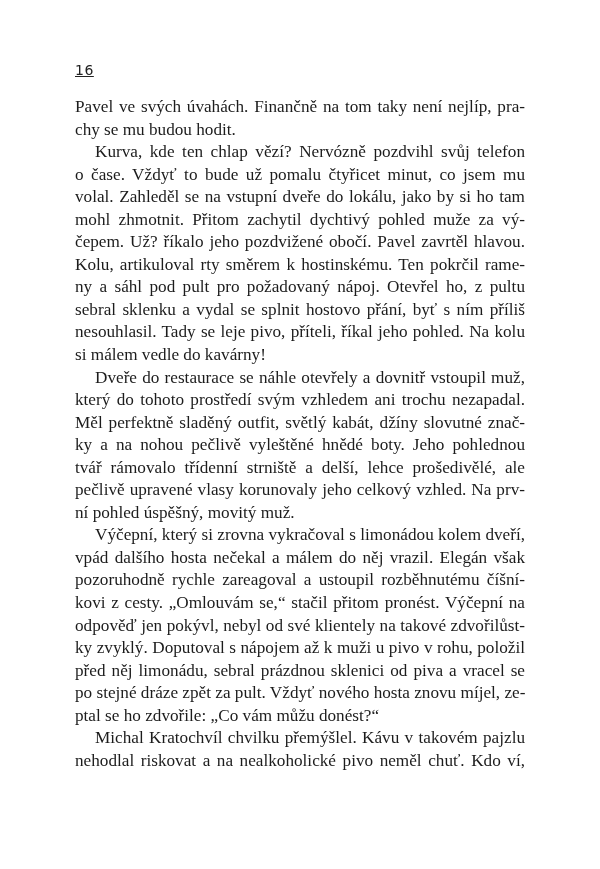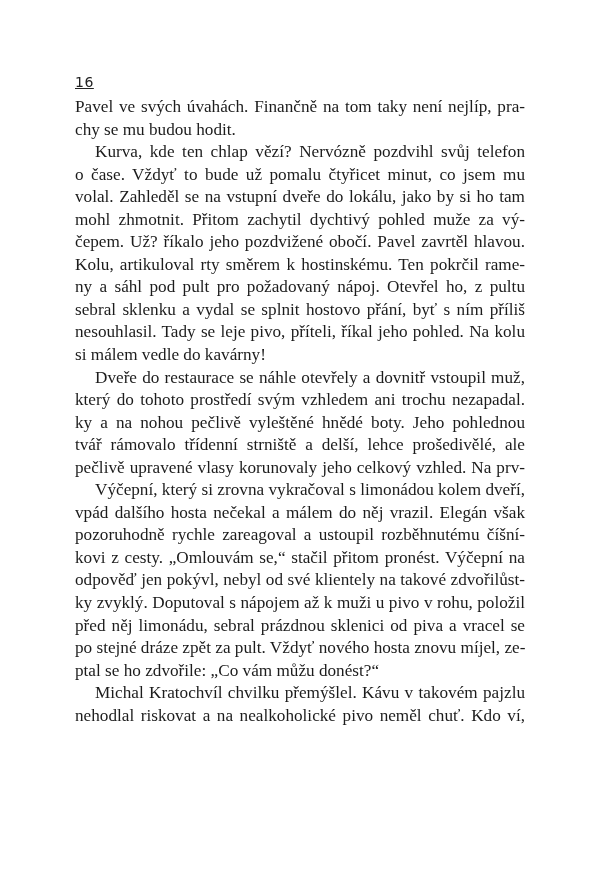--- a/index.html
+++ b/index.html
@@ -11,21 +11,21 @@
       width: 600px;
       height: 869px;
       position: relative;
       overflow: hidden;
       font-family: "Liberation Serif", "DejaVu Serif", serif;
       color: #1c1c1c;
     }
     .page-number {
       position: absolute;
       left: 75px;
-      top: 74px;
+      top: 62px;
       font-family: "DejaVu Sans", "Liberation Sans", sans-serif;
       font-size: 14px;
       letter-spacing: 0.5px;
       color: #222;
       text-decoration: underline;
     }
     .text-block {
       position: absolute;
       left: 75px;
       top: 96px;
@@ -61,23 +61,25 @@
   <span class="line">volal. Zahleděl se na vstupní dveře do lokálu, jako by si ho tam</span>
   <span class="line">mohl zhmotnit. Přitom zachytil dychtivý pohled muže za vý-</span>
   <span class="line">čepem. Už? říkalo jeho pozdvižené obočí. Pavel zavrtěl hlavou.</span>
   <span class="line">Kolu, artikuloval rty směrem k hostinskému. Ten pokrčil rame-</span>
   <span class="line">ny a sáhl pod pult pro požadovaný nápoj. Otevřel ho, z pultu</span>
   <span class="line">sebral sklenku a vydal se splnit hostovo přání, byť s ním příliš</span>
   <span class="line">nesouhlasil. Tady se leje pivo, příteli, říkal jeho pohled. Na kolu</span>
   <span class="line last">si málem vedle do kavárny!</span>
   <span class="line indent">Dveře do restaurace se náhle otevřely a dovnitř vstoupil muž,</span>
   <span class="line">který do tohoto prostředí svým vzhledem ani trochu nezapadal.</span>
+  <span class="line">Měl perfektně sladěný outfit, světlý kabát, džíny slovutné znač-</span>
   <span class="line">ky a na nohou pečlivě vyleštěné hnědé boty. Jeho pohlednou</span>
   <span class="line">tvář rámovalo třídenní strniště a delší, lehce prošedivělé, ale</span>
   <span class="line">pečlivě upravené vlasy korunovaly jeho celkový vzhled. Na prv-</span>
+  <span class="line last">ní pohled úspěšný, movitý muž.</span>
   <span class="line indent">Výčepní, který si zrovna vykračoval s limonádou kolem dveří,</span>
   <span class="line">vpád dalšího hosta nečekal a málem do něj vrazil. Elegán však</span>
   <span class="line">pozoruhodně rychle zareagoval a ustoupil rozběhnutému číšní-</span>
   <span class="line">kovi z cesty. „Omlouvám se,“ stačil přitom pronést. Výčepní na</span>
   <span class="line">odpověď jen pokývl, nebyl od své klientely na takové zdvořilůst-</span>
   <span class="line">ky zvyklý. Doputoval s nápojem až k muži u pivo v rohu, položil</span>
   <span class="line">před něj limonádu, sebral prázdnou sklenici od piva a vracel se</span>
   <span class="line">po stejné dráze zpět za pult. Vždyť nového hosta znovu míjel, ze-</span>
   <span class="line last">ptal se ho zdvořile: „Co vám můžu donést?“</span>
   <span class="line indent">Michal Kratochvíl chvilku přemýšlel. Kávu v takovém pajzlu</span>

